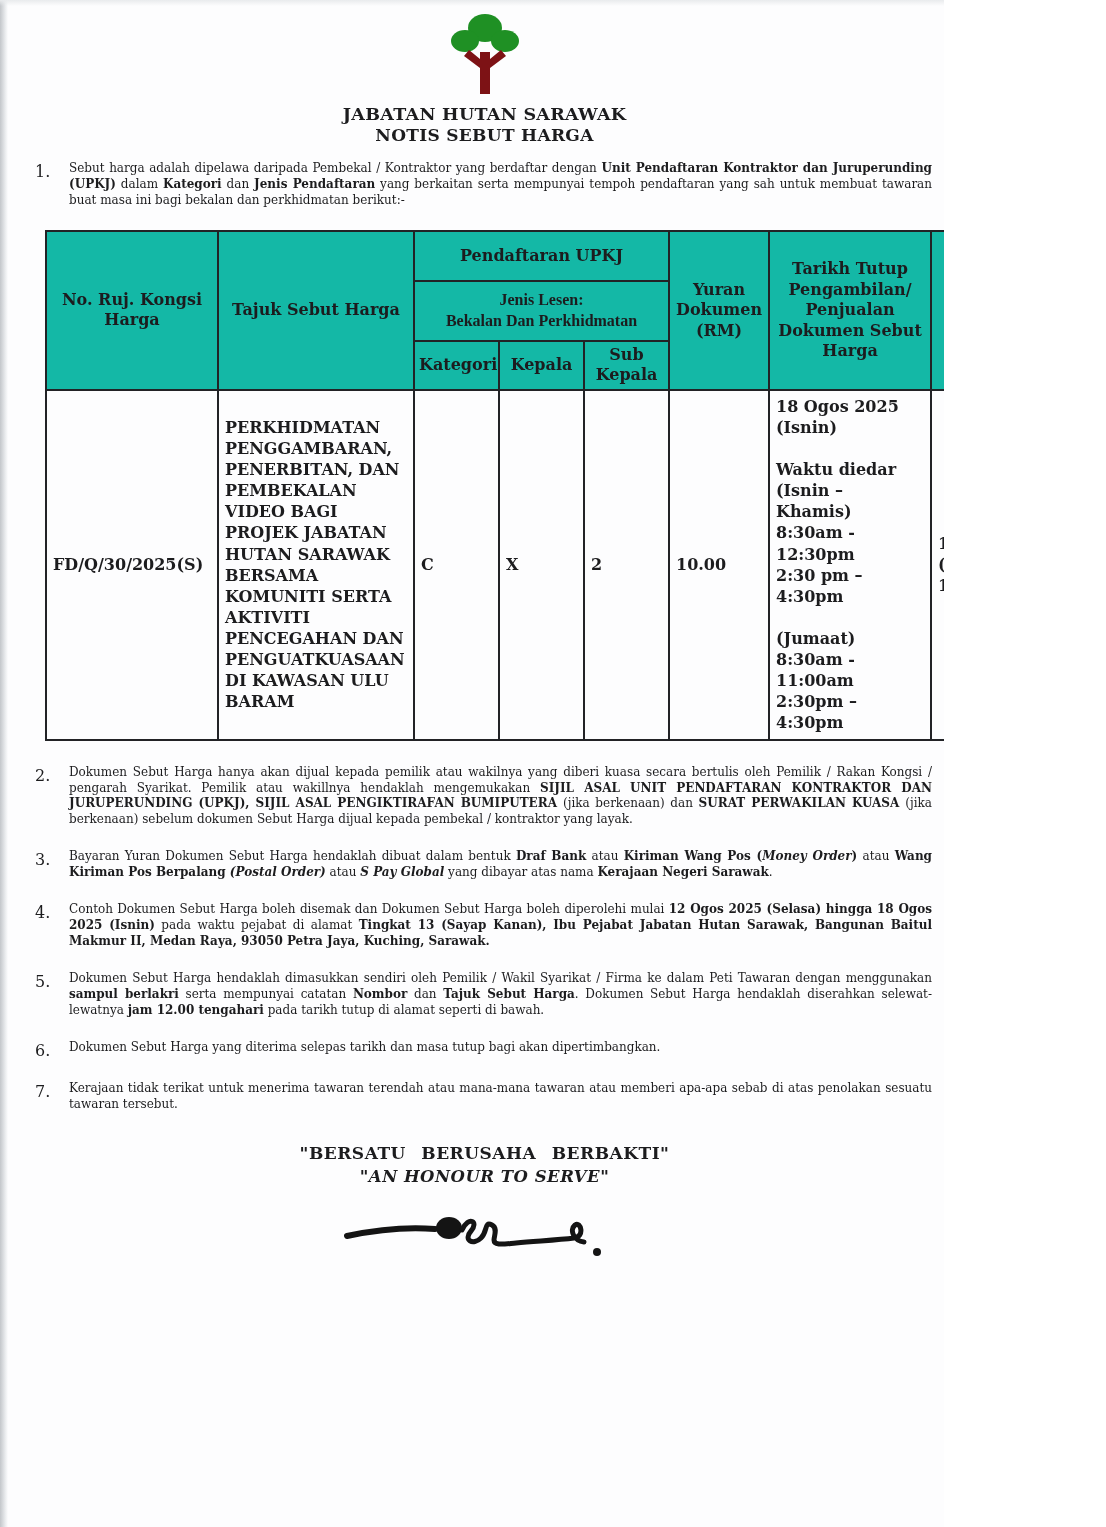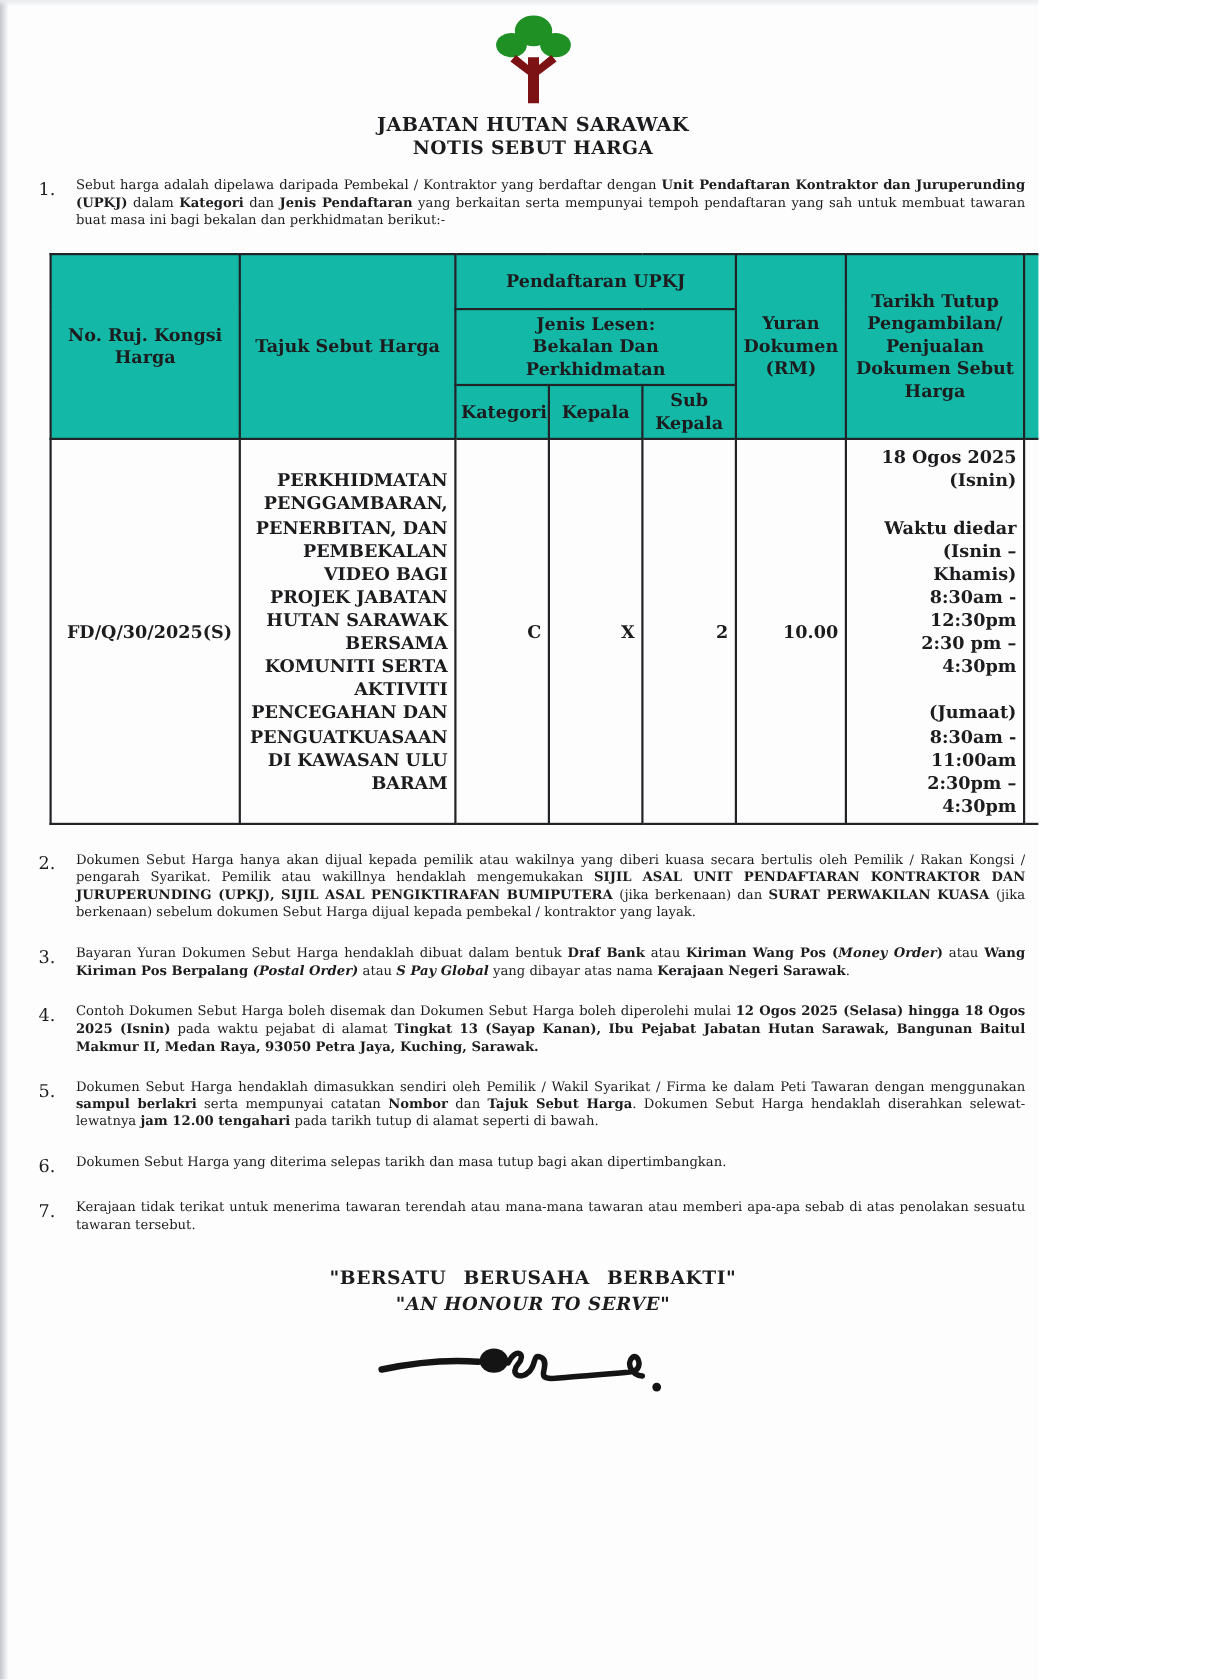--- a/index.html
+++ b/index.html
@@ -20,25 +20,25 @@
   .doc-subtitle{font-size:17px;font-weight:bold;margin:1px 0 0 0;letter-spacing:.3px;}
 
   .item{display:flex;margin:0 0 21px 0;}
   .item .num{flex:0 0 34px;font-size:16px;padding-top:1px;}
   .item .txt{flex:1;text-align:justify;font-size:12px;line-height:1.33;padding-right:2px;}
 
   table.quote{border-collapse:collapse;table-layout:fixed;width:1050px;margin:0 0 24px 10px;}
   table.quote th,table.quote td{border:2px solid #222326;}
   table.quote th{background:#14b8a6;font-weight:bold;font-size:16px;line-height:1.28;
     text-align:center;vertical-align:middle;padding:3px 4px;}
-  table.quote td{font-weight:bold;font-size:16px;line-height:1.32;text-align:right;
+  table.quote td{font-weight:bold;font-size:16px;line-height:1.32;text-align:left;
     vertical-align:middle;padding:5px 6px;background:#fdfdfe;}
   .pre{white-space:pre-line;}
   tr.h1 th{height:42px;}
-  tr.h2 th{height:52px;}
+  tr.h2 th{height:52px;font-family:Liberation Serif, serif;}
   tr.h3 th{height:38px;}
   tr.body td{height:296px;}
 
   .address{text-align:center;font-weight:bold;font-size:16.6px;line-height:1.38;margin:26px 0 27px 0;}
   .motto{text-align:center;margin:30px 0 0 0;}
   .motto-1{font-weight:bold;font-size:17px;word-spacing:9px;letter-spacing:.5px;}
   .motto-2{font-weight:bold;font-style:italic;font-size:16.5px;margin-top:4px;letter-spacing:.5px;}
 
   .sig-wrap{text-align:center;margin-top:14px;}
 </style>

